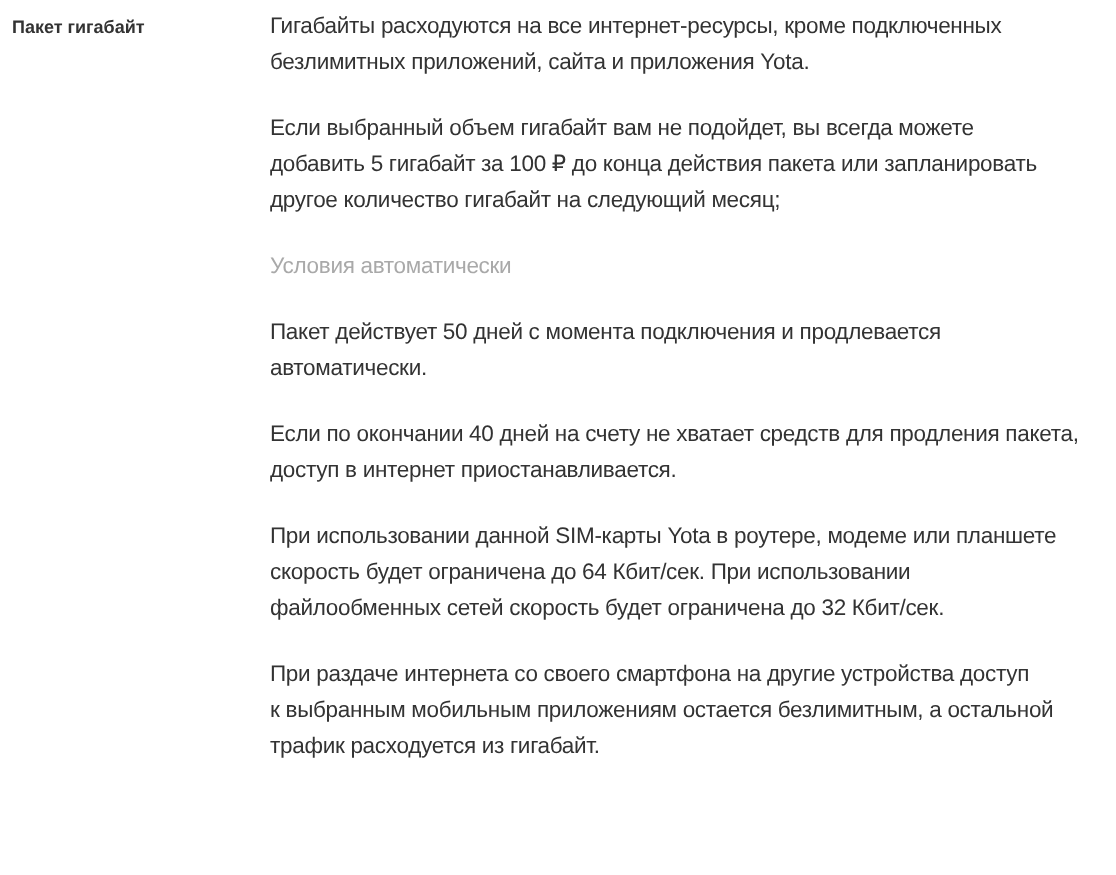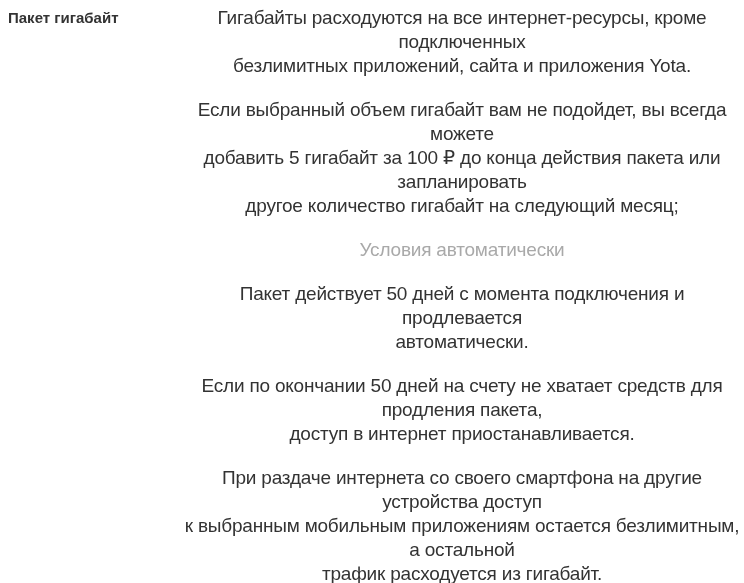--- a/index.html
+++ b/index.html
@@ -18,36 +18,35 @@
     overflow:hidden;
   }
   .section{
     display:grid;
     grid-template-columns:172px 1fr;
     padding:6px 0 0 8px;
     align-items:start;
   }
   .section-title{
     margin:0;
-    font-size:15px;
+    font-size:12px;
     line-height:24px;
     font-weight:700;
     color:var(--text);
   }
   .col-right{
     max-width:564px;
   }
   .col-right p{
     margin:0 0 20px 0;
-    font-size:19px;
+    font-size:15px;
     line-height:24px;
     letter-spacing:-0.2px;
     white-space:pre-line;
     color:var(--text);
-    text-align:center;
   }
   .col-right p.muted{
     color:var(--muted);
   }
 </style>
 </head>
 <body>
 
 <div class="section">
   <div class="col-left">
@@ -55,19 +54,22 @@
   </div>
   <div class="col-right">
     <p>Гигабайты расходуются на все интернет-ресурсы, кроме подключенных
 безлимитных приложений, сайта и приложения Yota.</p>
     <p>Если выбранный объем гигабайт вам не подойдет, вы всегда можете
 добавить 5 гигабайт за 100 ₽ до конца действия пакета или запланировать
 другое количество гигабайт на следующий месяц;</p>
     <p class="muted">Условия автоматически</p>
     <p>Пакет действует 50 дней с момента подключения и продлевается
 автоматически.</p>
-    <p>Если по окончании 50 дней на счету не хватает средств для продления пакета,
+    <p>Если по окончании 40 дней на счету не хватает средств для продления пакета,
 доступ в интернет приостанавливается.</p>
+    <p>При использовании данной SIM-карты Yota в роутере, модеме или планшете
+скорость будет ограничена до 64 Кбит/сек. При использовании
+файлообменных сетей скорость будет ограничена до 32 Кбит/сек.</p>
     <p>При раздаче интернета со своего смартфона на другие устройства доступ
 к выбранным мобильным приложениям остается безлимитным, а остальной
 трафик расходуется из гигабайт.</p>
   </div>
 </div>
 
 </body></html>

